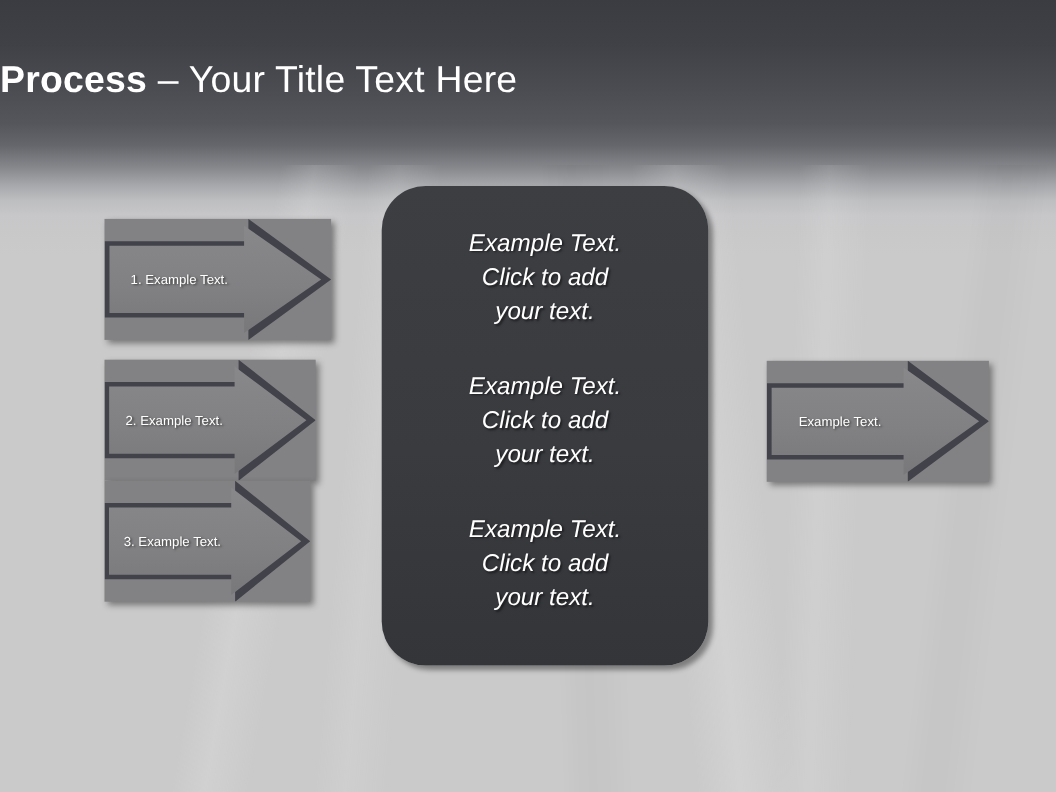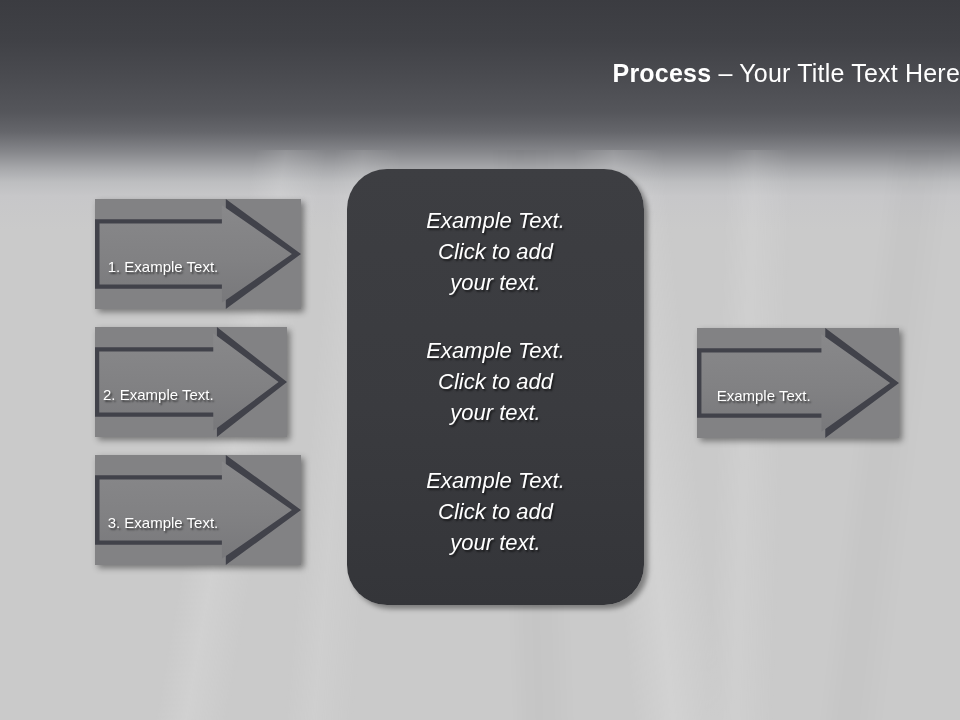--- a/index.html
+++ b/index.html
@@ -30,22 +30,22 @@
     pointer-events:none;opacity:.5;
     background:
       linear-gradient(100deg, rgba(255,255,255,0) 24%, rgba(255,255,255,.25) 27%, rgba(255,255,255,0) 31%),
       linear-gradient(95deg, rgba(255,255,255,0) 33%, rgba(255,255,255,.18) 36%, rgba(255,255,255,0) 40%),
       linear-gradient(88deg, rgba(0,0,0,0) 52%, rgba(0,0,0,.05) 55%, rgba(0,0,0,0) 59%),
       linear-gradient(84deg, rgba(255,255,255,0) 62%, rgba(255,255,255,.3) 66%, rgba(255,255,255,0) 71%),
       linear-gradient(92deg, rgba(255,255,255,0) 74%, rgba(255,255,255,.2) 77%, rgba(255,255,255,0) 81%),
       linear-gradient(97deg, rgba(0,0,0,0) 86%, rgba(0,0,0,.045) 89%, rgba(0,0,0,0) 93%);
   }
   #title{
-    position:absolute;left:0;top:52px;width:960px;text-align:right;
-    color:#ffffff;font-size:25px;line-height:42px;letter-spacing:.2px;
+    position:absolute;left:0;top:52px;width:960px;text-align:left;
+    color:#ffffff;font-size:34px;line-height:42px;letter-spacing:.2px;
     white-space:nowrap;
   }
   #title .bold{font-weight:bold;}
   #title .rest{font-weight:normal;}
 
   
   .arrow{
     position:absolute;
     background:#828284;
     filter:drop-shadow(3px 3px 3px rgba(0,0,0,.42));
@@ -58,27 +58,26 @@
   }
   .arrow .fill{
     position:absolute;inset:0;
     background:linear-gradient(180deg,#89898b 0%,#818183 55%,#77777a 100%);
     clip-path:polygon(
       2.2% 22.2%, 61.6% 22.2%, 61.6% 5.6%, 95.6% 50%, 61.6% 94.4%, 61.6% 77.8%, 2.2% 77.8%);
   }
   .arrow .label{
     position:absolute;left:4%;top:0;width:58%;height:100%;
     display:flex;align-items:center;justify-content:center;
-    color:#ffffff;font-size:15px;white-space:nowrap;
+    color:#ffffff;font-size:12px;white-space:nowrap;
     text-shadow:1.5px 1.5px 2px rgba(0,0,0,.55);
-    margin-top:12px;
   }
   #arrow-1{left:95px;top:199px;width:206px;height:110px;}
   #arrow-2{left:95px;top:327px;width:192px;height:110px;}
-  #arrow-3{left:95px;top:455px;width:206px;height:110px;}
+  #arrow-3{left:95px;top:437px;width:187px;height:110px;}
   #arrow-out{left:697px;top:328px;width:202px;height:110px;}
 
   
   #center-panel{
     position:absolute;left:347px;top:169px;width:297px;height:436px;
     background:linear-gradient(180deg,#3d3e42 0%,#3a3b3f 55%,#343539 100%);
     border-radius:40px;
     box-shadow:4px 4px 5px rgba(0,0,0,.38);
     display:flex;flex-direction:column;justify-content:flex-start;
     padding-top:36px;box-sizing:border-box;

